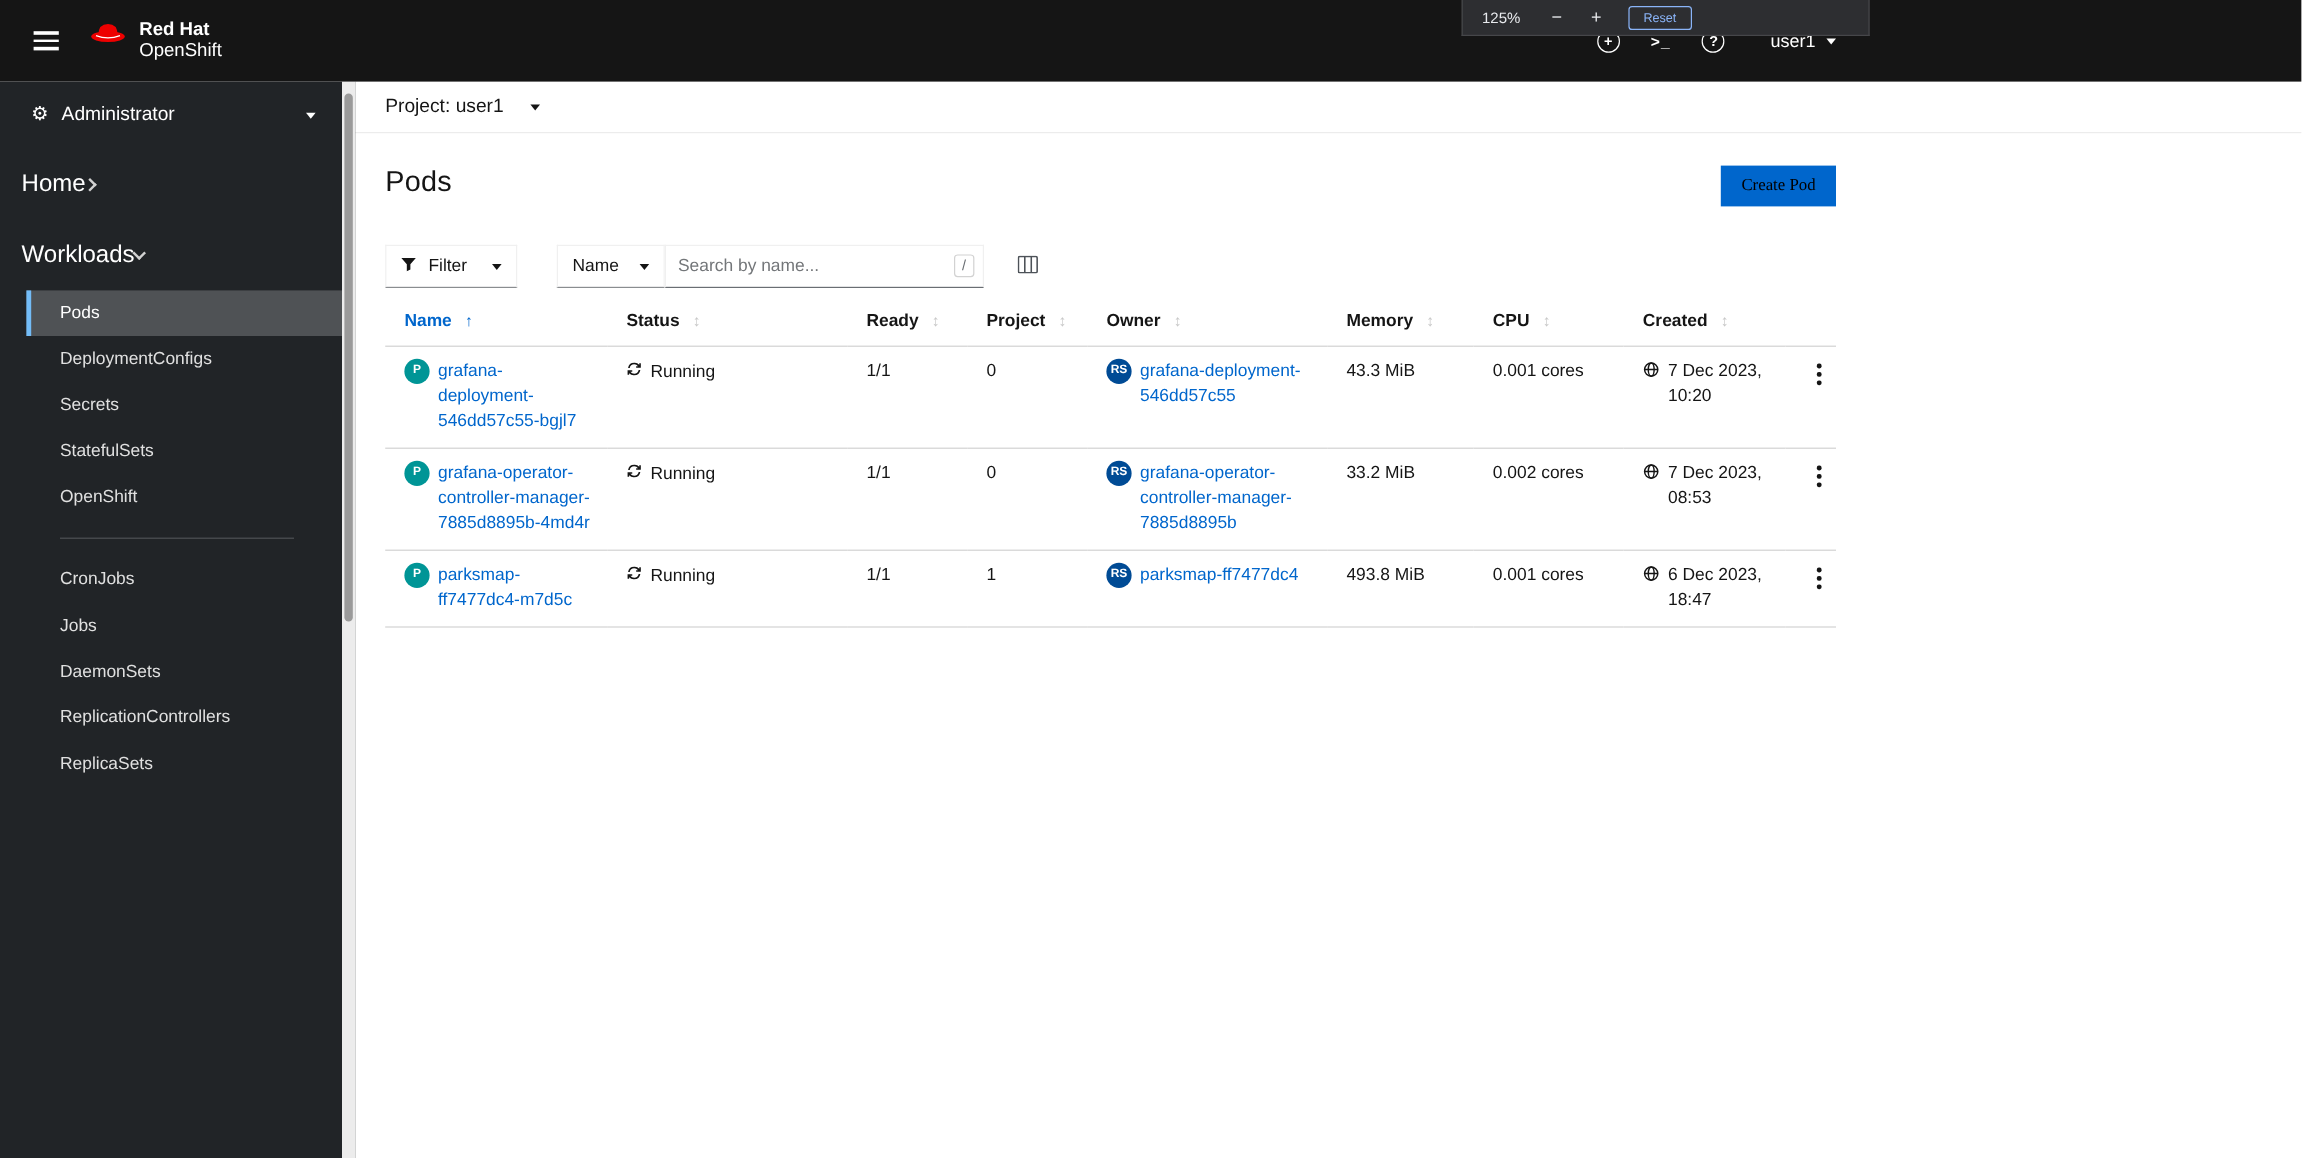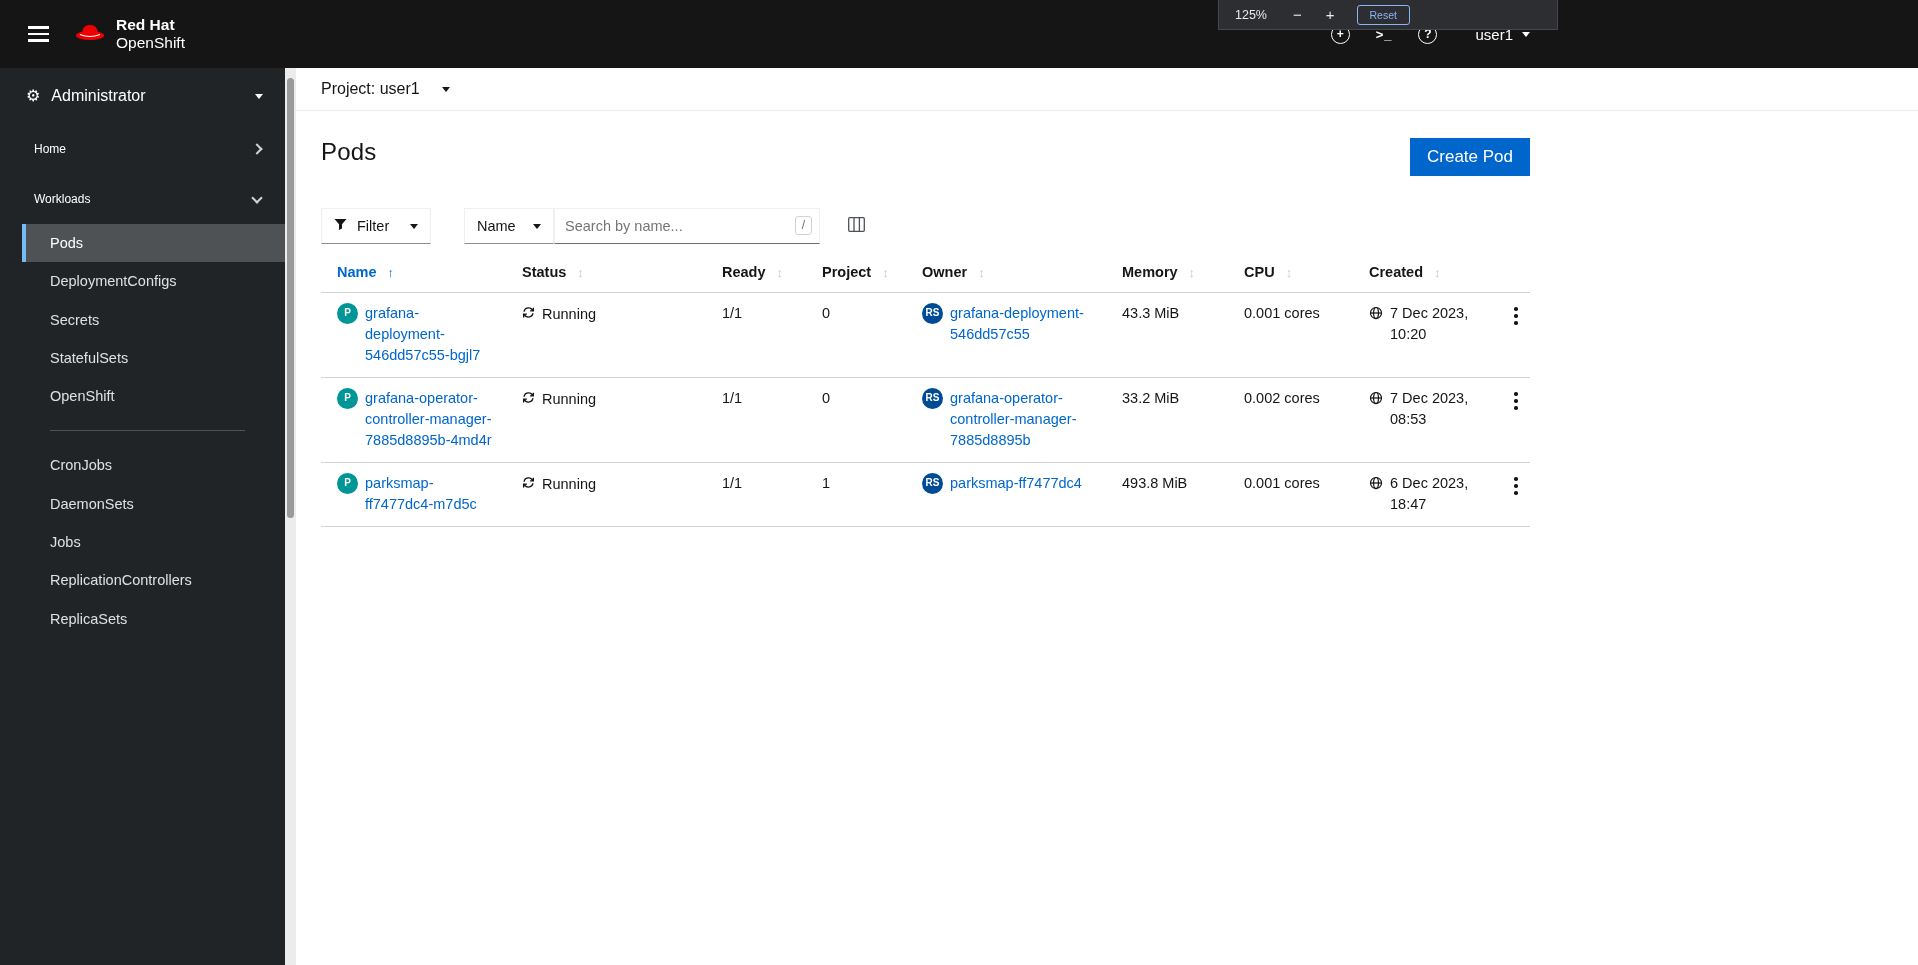--- a/index.html
+++ b/index.html
@@ -5,21 +5,21 @@
   *{box-sizing:border-box;margin:0;padding:0}
   html,body{width:1918px;height:965px;overflow:hidden}
   body{font-family:"Liberation Sans","DejaVu Sans",sans-serif;color:#151515;background:#fff;font-size:14.5px}
   .app{width:1918px;height:965px;display:flex;flex-direction:column}
 
   
   .masthead{flex:0 0 68px;height:68px;background:var(--masthead-bg,#151515);display:flex;align-items:center;padding-left:16px;position:relative}
   .hamburger{background:none;border:none;cursor:pointer;display:flex;align-items:center;justify-content:center;width:44px;height:44px;margin-right:14px}
   .bars{display:flex;flex-direction:column;gap:4px}
   .bars i{display:block;width:21px;height:2.5px;background:#fff}
-  .brand{display:flex;align-items:center;gap:10px;color:#fff;text-decoration:none;cursor:pointer}
+  .brand{display:flex;align-items:flex-start;gap:10px;color:#fff;text-decoration:none;cursor:pointer}
   .brand-text{line-height:1.18;font-size:15.5px}
   .brand-line1{font-weight:700}
   .brand-line2{font-weight:400}
   .mast-right{margin-left:auto;margin-right:388px;display:flex;align-items:center;gap:26px;color:#fff}
   .mast-icon{background:none;border:none;cursor:pointer;color:#fff;display:inline-flex;align-items:center;justify-content:center}
   .icon-circle{width:19px;height:19px;border-radius:50%;border:1.5px solid #fff;display:inline-flex;align-items:center;justify-content:center;font-size:12px;font-weight:700;line-height:1;color:#fff}
   .icon-terminal{font-size:13px;font-weight:700;letter-spacing:1px;color:#fff}
   .user-menu{background:none;border:none;cursor:pointer;display:flex;align-items:center;gap:9px;color:#fff;font-size:15px;margin-left:12px}
   .caret-down{width:0;height:0;border-left:4.5px solid transparent;border-right:4.5px solid transparent;border-top:5px solid currentColor;display:inline-block}
 
@@ -30,38 +30,38 @@
   .zoom-reset{border:1px solid #8ab4f8;color:#8ab4f8;background:transparent;font-size:10.5px;padding:3px 12px;border-radius:3px;cursor:pointer}
 
   
   .body-row{flex:1;display:flex;min-height:0}
 
   
   .sidebar{flex:0 0 296px;width:296px;background:var(--sidebar-bg,#212427);color:#fff;position:relative;padding-right:11px;overflow:hidden}
   .persp{display:flex;align-items:center;gap:11px;padding:19px 22px 19px 26px;font-size:16px;cursor:pointer}
   .gear{font-size:16px;line-height:1}
   .persp .caret-down{margin-left:auto}
-  .nav-group-head{display:flex;align-items:center;justify-content:space-between;padding:18px 24px 18px 34px;font-size:12px;cursor:pointer}
+  .nav-group-head{display:flex;align-items:center;padding:18px 24px 18px 18px;font-size:20px;cursor:pointer}
   .chev{width:8px;height:8px;border-right:2px solid #d2d2d2;border-bottom:2px solid #d2d2d2;display:inline-block;flex:0 0 auto}
   .chev.right{transform:rotate(-45deg)}
   .chev.down{transform:rotate(45deg);margin-top:-3px}
   .nav-sub{list-style:none;padding-bottom:12px}
   .nav-item{margin-left:22px;padding:9px 10px 9px 24px;font-size:14.5px;color:#e0e0e0;border-left:4px solid transparent;cursor:pointer;line-height:1.4}
   .nav-item.active{background:var(--nav-active-bg,#4f5255);border-left-color:var(--nav-active-border,#73bcf7);color:#fff}
   .nav-divider{height:1px;background:#4f5255;margin:15px 40px 15px 50px;border-left:none !important;padding:0 !important}
   .side-scroll{position:absolute;right:0;top:0;width:11px;height:100%;background:#ececec}
   .side-thumb{position:absolute;left:2px;top:10px;width:7px;height:440px;background:#9a9a9a;border-radius:4px;cursor:grab}
 
   
   main{flex:1;background:#fff;display:flex;flex-direction:column;min-width:0}
   .project-bar{flex:0 0 43px;display:flex;align-items:center;gap:22px;padding-left:25px;border-bottom:1px solid #ececec;font-size:16px}
   .project-bar .caret-down{color:#151515}
   .page-head{display:flex;align-items:flex-start;justify-content:space-between;padding:27px 388px 12px 25px}
   .page-title{font-size:24px;font-weight:500;letter-spacing:.2px}
-  .btn-primary{background:var(--accent,#0066cc);color:#ffffff;border:none;font-size:17px;padding:9px 17px;cursor:pointer;font-family:Liberation Sans, sans-serif}
+  .btn-primary{background:var(--accent,#0066cc);color:#000000;border:none;font-size:14px;padding:9px 17px;cursor:pointer;font-family:Liberation Serif, serif}
 
   
   .toolbar{display:flex;align-items:center;padding:20px 388px 14px 25px}
   .select{height:36px;display:flex;align-items:center;gap:10px;padding:0 12px;border:1px solid #f0f0f0;border-bottom-color:#8a8d90;background:#fff;font-size:14.5px;cursor:pointer;font-family:inherit;color:#151515}
   .filter-select{width:110px;margin-right:33px}
   .filter-select .caret-down,.name-select .caret-down{margin-left:auto;color:#151515}
   .name-select{width:90px}
   .search-wrap{position:relative;width:266px}
   .search-input{width:100%;height:36px;border:1px solid #f0f0f0;border-bottom:1px solid #6a6e73;padding:0 36px 0 10px;font-size:14.5px;font-family:inherit;color:#151515;outline:none}
   .search-input::placeholder{color:#737679}
@@ -162,22 +162,22 @@
               <span class="chev down"></span>
             </div>
             <ul class="nav-sub">
               <li class="nav-item active">Pods</li>
               <li class="nav-item">DeploymentConfigs</li>
               <li class="nav-item">Secrets</li>
               <li class="nav-item">StatefulSets</li>
               <li class="nav-item">OpenShift</li>
               <li class="nav-divider"></li>
               <li class="nav-item">CronJobs</li>
+              <li class="nav-item">Jobs</li>
               <li class="nav-item">DaemonSets</li>
-              <li class="nav-item">Jobs</li>
               <li class="nav-item">ReplicationControllers</li>
               <li class="nav-item">ReplicaSets</li>
             </ul>
           </div>
         </div>
       <div class="side-scroll">
         <div class="side-thumb"></div>
       </div>
     </nav>
 

